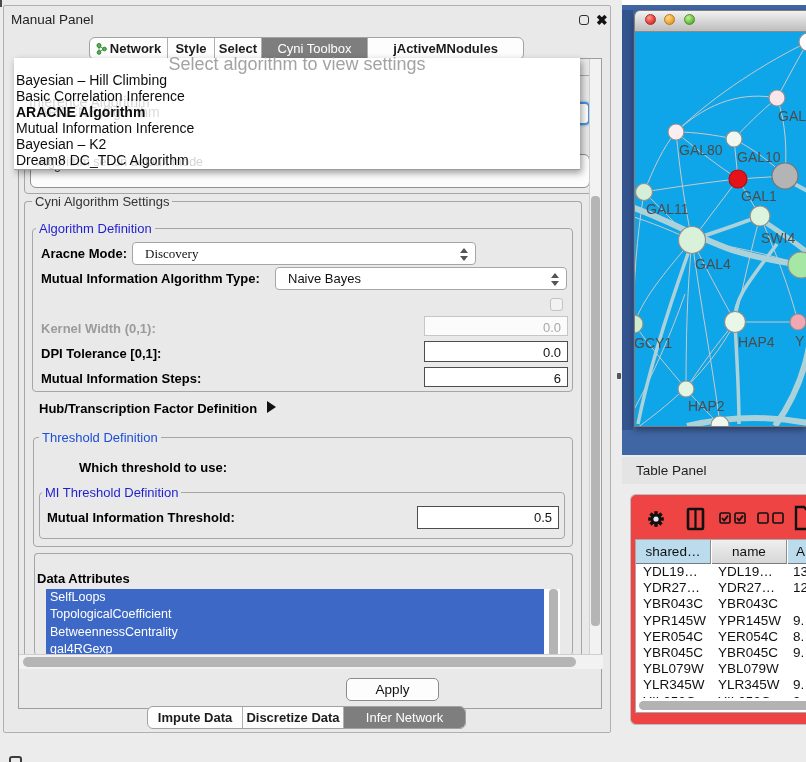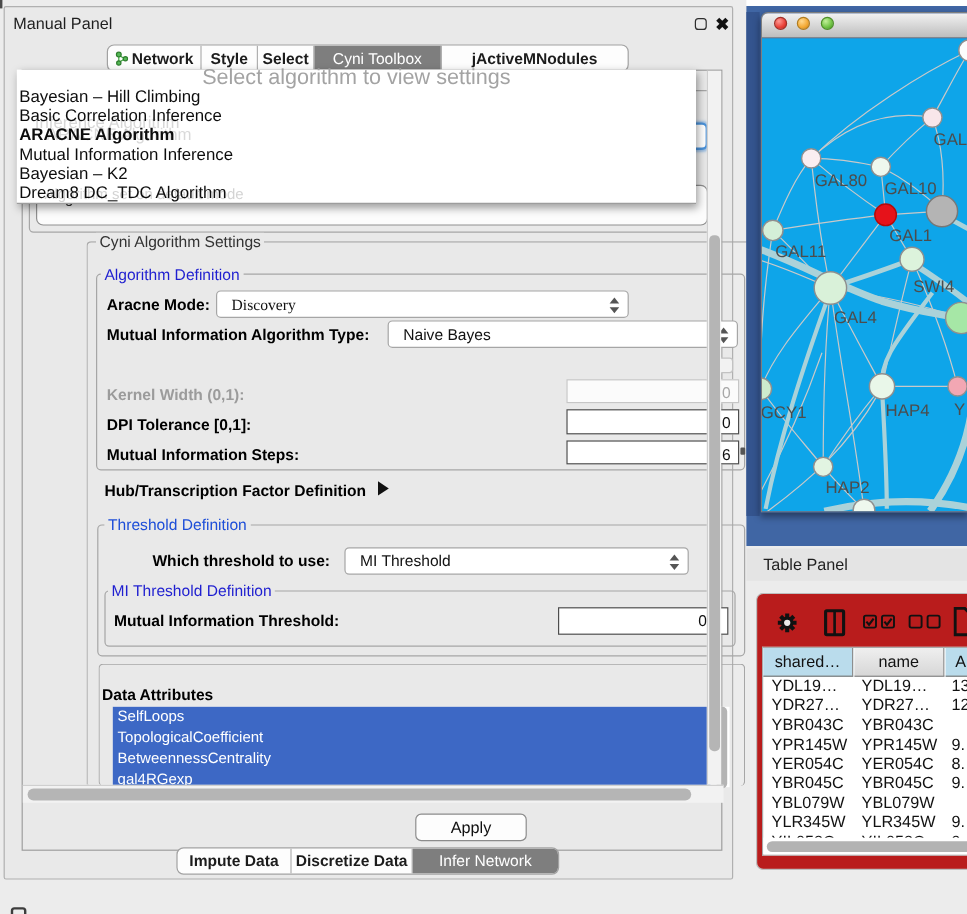--- a/index.html
+++ b/index.html
@@ -51,21 +51,21 @@
 
     <div class="grp" style="left:5px;top:16px;width:576px;height:119px;"></div>
     <div class="abs" style="left:11px;top:37px;font-size:13px;color:#222;">Inference Algorithm</div>
     <div class="abs" style="left:11px;top:43px;width:560px;height:23px;background:#fff;border:2.5px solid #4b92d9;border-radius:5px;box-shadow:0 0 2px 1px rgba(75,146,217,.5);font-size:13px;color:#111;">
         <span style="position:absolute;left:10px;top:2px;">ARACNE Algorithm</span>
       </div>
     <div class="abs" style="left:11px;top:95px;width:560px;height:34px;background:#fcfcfc;border:1px solid #8f8f8f;border-radius:6px;font-size:12.5px;color:#333;">
         <span style="position:absolute;left:12px;top:3px;">Algorithm set on default mode</span>
       </div>
 
-    <div class="grp" style="left:5px;top:142px;width:558px;height:453px;border-bottom:none;border-bottom-left-radius:0;border-bottom-right-radius:0;margin-left:48px;">
+    <div class="grp" style="left:5px;top:142px;width:558px;height:453px;border-bottom:none;border-bottom-left-radius:0;border-bottom-right-radius:0;">
       <div class="gtitle" style="left:7px;color:#333;">Cyni Algorithm Settings</div>
 
       <div class="grp" style="left:7px;top:26px;width:541px;height:164px;">
         <div class="gtitle" style="left:3px;color:#1f1fd0;">Algorithm Definition</div>
         <div class="abs b" style="left:8px;top:17px;font-size:13px;">Aracne Mode:</div>
         <div class="combo" style="left:99px;top:13px;width:344px;height:23px;font-family:Liberation Serif, serif;">
             <span class="ct">Discovery</span>
             <span class="spin"></span>
           </div>
         <div class="abs b" style="left:8px;top:42px;font-size:13px;">Mutual Information Algorithm Type:</div>
@@ -80,24 +80,20 @@
         <div class="field" style="left:391px;top:112px;width:144px;height:21px;">0.0</div>
         <div class="abs b" style="left:8px;top:142px;font-size:13px;">Mutual Information Steps:</div>
         <div class="field" style="left:391px;top:138px;width:144px;height:20px;">6</div>
       </div>
 
       <div class="abs b" style="left:14px;top:199px;font-size:13px;">Hub/Transcription Factor Definition <span style="display:inline-block;width:0;height:0;border-top:6px solid transparent;border-bottom:6px solid transparent;border-left:9px solid #111;margin-left:6px;"></span></div>
 
       <div class="grp" style="left:8px;top:235px;width:540px;height:110px;">
         <div class="gtitle" style="left:5px;color:#1d4ed8;">Threshold Definition</div>
         <div class="abs b" style="left:45px;top:22px;font-size:13px;">Which threshold to use:</div>
-        <div class="combo" style="left:205px;top:18px;width:287px;height:23px;">
-            <span class="ct">MI Threshold</span>
-            <span class="spin"></span>
-          </div>
 
         <div class="grp" style="left:5px;top:54px;width:526px;height:47px;">
           <div class="gtitle" style="left:2px;color:#1f1fd0;">MI Threshold Definition</div>
           <div class="abs b" style="left:7px;top:17px;font-size:13px;">Mutual Information Threshold:</div>
           <div class="field" style="left:377px;top:13px;width:142px;height:23px;">0.5</div>
         </div>
       </div>
 
       <div class="grp" style="left:9px;top:351px;width:539px;height:102px;border-bottom:none;">
         <div class="abs b" style="left:2px;top:17px;font-size:13px;">Data Attributes</div>
@@ -219,21 +215,21 @@
         <text x="53" y="379">HAP2</text>
       </g>
     </svg>
   </div>
 </div>
 
 <div class="abs" style="left:622px;top:455px;width:184px;height:307px;background:#ececec;"></div>
 <div class="abs" style="left:622px;top:457px;width:184px;height:27px;background:#e4e4e4;"></div>
 <div class="abs" style="left:636px;top:463px;font-size:13.5px;color:#1f1f1f;">Table Panel</div>
 
-<div class="abs" style="left:630px;top:494px;width:176px;height:231px;background:#b91c1c;border:1px solid #bdbdbd;border-right:none;border-radius:6px 0 0 6px;">
+<div class="abs" style="left:630px;top:494px;width:176px;height:231px;background:#ef4444;border:1px solid #bdbdbd;border-right:none;border-radius:6px 0 0 6px;">
   <div id="toolbar" class="abs" style="left:0;top:0;width:176px;height:44px;">
     <svg width="176" height="44" viewBox="0 0 176 44">
       <g fill="#111">
         <circle cx="25" cy="24" r="5.2"></circle>
         <circle cx="25" cy="24" r="2.4" fill="#e9e9e9"></circle>
         <g stroke="#111" stroke-width="3.4">
           <line x1="25" y1="16.2" x2="25" y2="31.8"></line>
           <line x1="17.2" y1="24" x2="32.8" y2="24"></line>
           <line x1="19.5" y1="18.5" x2="30.5" y2="29.5"></line>
           <line x1="30.5" y1="18.5" x2="19.5" y2="29.5"></line>

